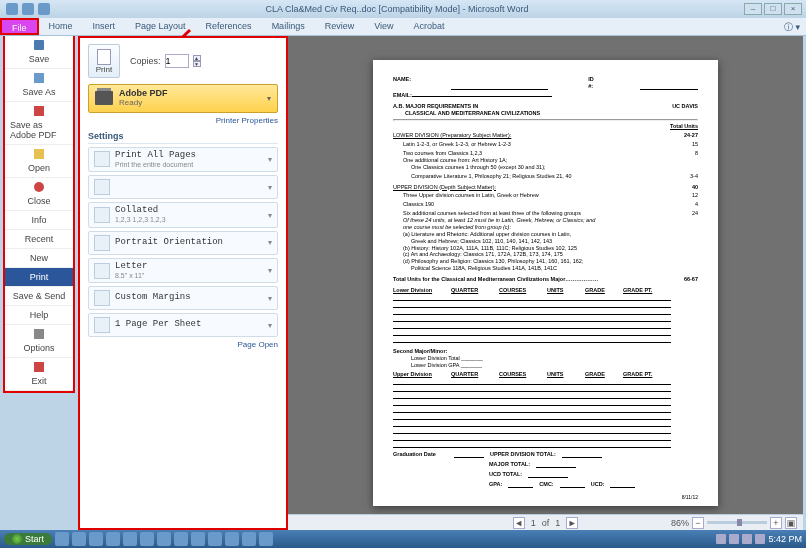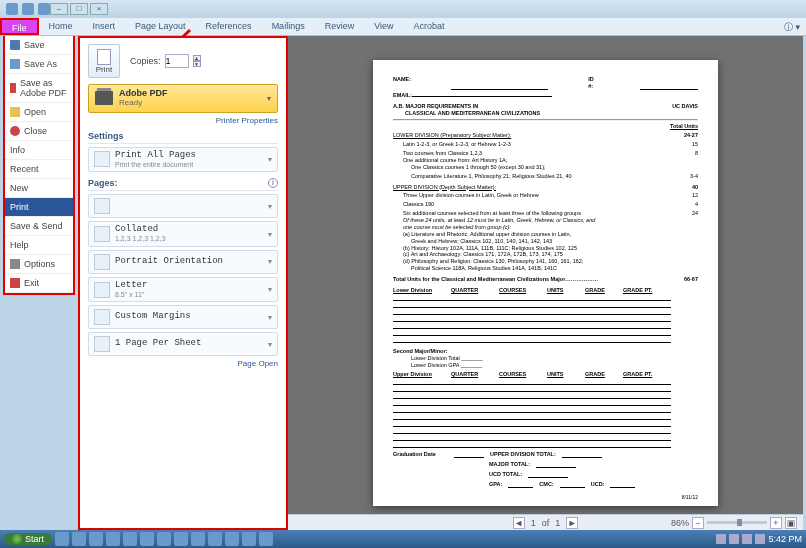--- a/index.html
+++ b/index.html
@@ -14,21 +14,21 @@
 .titlebar .winbtns span { width:18px; height:12px; background:#d0e0ef; border:1px solid #8aa; font-size:8px; text-align:center; line-height:10px; }
 
 
 .ribbon { height:18px; background:#e6eef7; display:flex; font-size:9px; border-bottom:1px solid #a8c0d8; }
 .ribbon .tab { padding:3px 10px; color:#3a5a7a; cursor:pointer; }
 .ribbon .tab.file { background:#d946ef; color:#fff; border:2px solid #e00000; position:relative; }
 .ribbon .help { margin-left:auto; padding:3px 6px; color:#3a5a7a; }
 
 
 .filemenu { position:absolute; left:3px; top:36px; width:72px; background:#fff; border:2px solid #e00000; border-top:none; display:flex; flex-direction:column; font-size:9px; }
-.filemenu .item { padding:4px 5px; display:flex; align-items:center; gap:4px; color:#444; cursor:pointer; border-bottom:1px solid #eee; }
+.filemenu .item { padding:4px 5px; display:flex; align-items:center; gap:4px; color:#444; cursor:pointer; border-bottom:1px solid #eee;flex-direction:column; }
 .filemenu .item.active { background:#2b579a; color:#fff; position:relative; }
 .filemenu .item.active::after { content:""; position:absolute; right:-6px; top:50%; transform:translateY(-50%); border:6px solid transparent; border-left-color:#2b579a; }
 .filemenu .ico { width:10px; height:10px; display:inline-block; }
 .ico-save{background:#4a7ab0;border-radius:1px;}
 .ico-saveas{background:#6a9ac9;}
 .ico-pdf{background:#c44;}
 .ico-open{background:#e6c050;}
 .ico-close{background:#c44;border-radius:50%;}
 .ico-opts{background:#888;}
 .ico-exit{background:#c44;}
@@ -116,20 +116,21 @@
 </style>
 </head>
 <body>
 
 <div class="titlebar">
   <div class="qat">
     <span></span>
     <span></span>
     <span></span>
   </div>
+  <div class="title">CLA Cla&amp;Med Civ Req..doc [Compatibility Mode] - Microsoft Word</div>
   <div class="winbtns">
     <span>–</span>
     <span>□</span>
     <span>×</span>
   </div>
 </div>
 
 <div class="ribbon">
   <div class="tab file">File</div>
   <div class="tab">Home</div>
@@ -228,24 +229,20 @@
 
     <div class="section-h">Settings</div>
     <div class="setting-row">
       <div class="sico"></div>
       <div class="stxt">
           <span class="t">Print All Pages</span>
           <span class="d">Print the entire document</span>
         </div>
       <span class="dd">▾</span>
     </div>
-    <div class="section-h">
-        <span>Pages:</span>
-        <span class="info">i</span>
-      </div>
     <div class="setting-row">
       <div class="sico"></div>
       <span class="dd">▾</span>
     </div>
     <div class="setting-row">
       <div class="sico"></div>
       <div class="stxt">
           <span class="t">Collated</span>
           <span class="d">1,2,3  1,2,3  1,2,3</span>
         </div>

